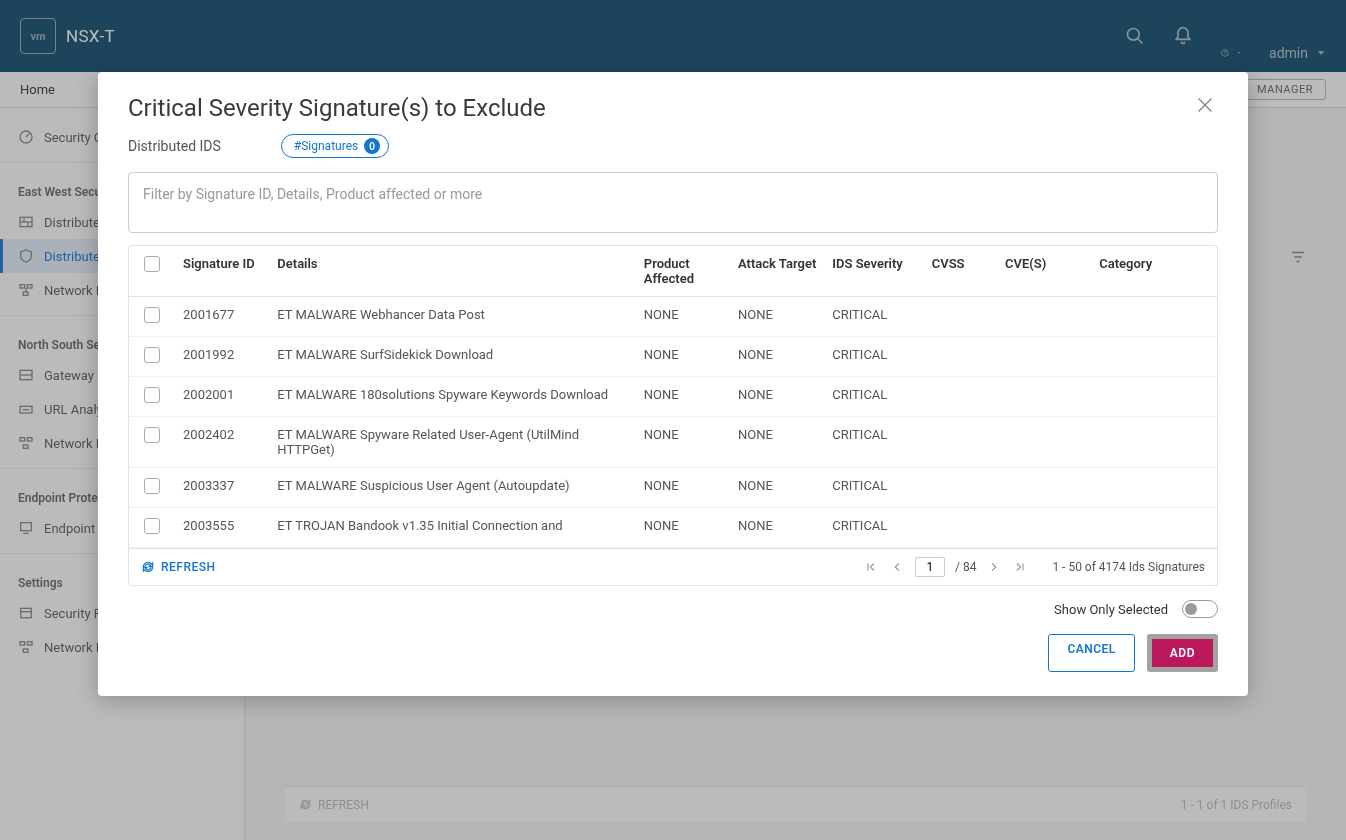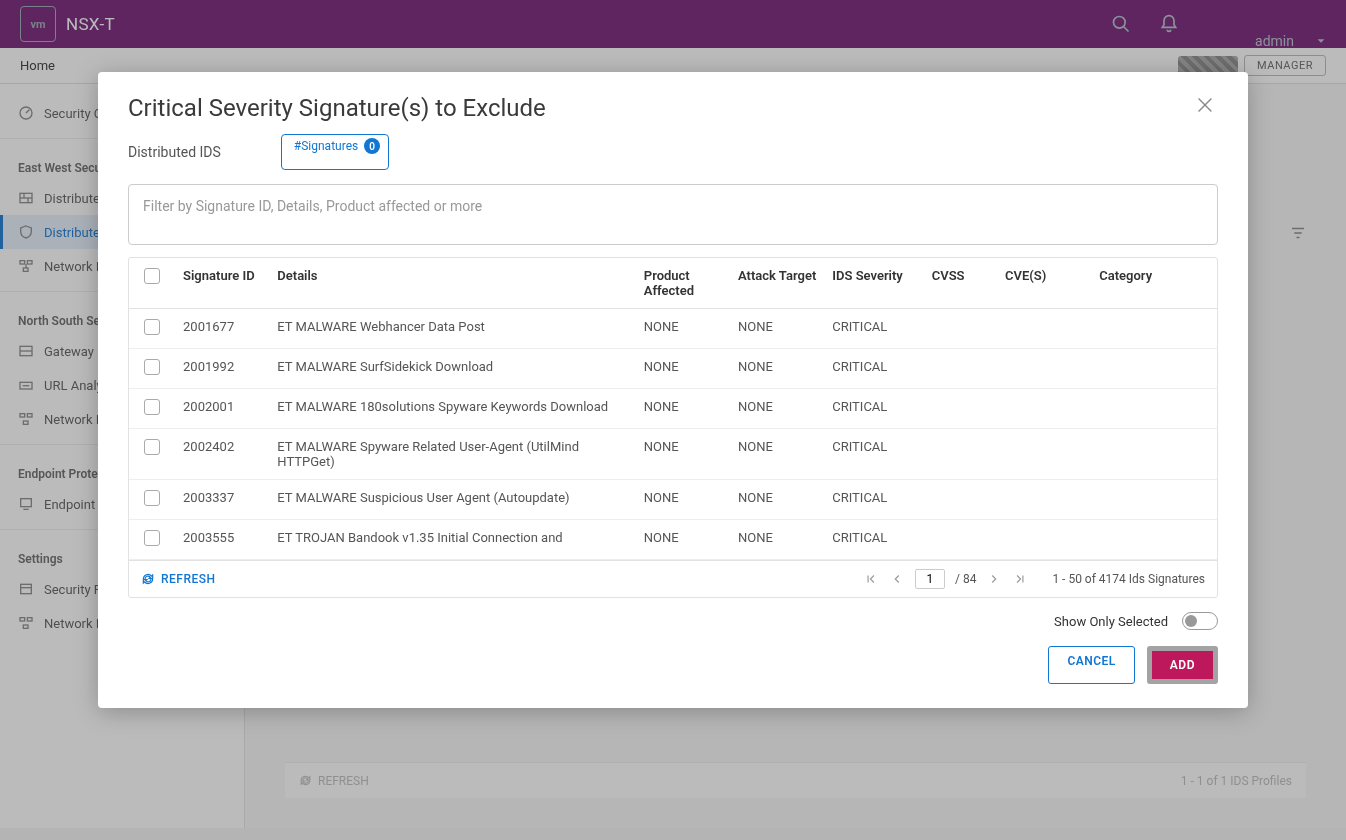--- a/index.html
+++ b/index.html
@@ -1,22 +1,22 @@
 <!DOCTYPE html>
 <html><head>
 <meta charset="utf-8">
 <style>
   * { box-sizing: border-box; margin: 0; padding: 0; font-family: -apple-system, BlinkMacSystemFont, "Segoe UI", Roboto, Helvetica, Arial, sans-serif; }
   html, body { width: 1346px; height: 840px; overflow: hidden; }
   body { background: #f5f5f5; color: #333; }
 
   
   .top-header {
-    height: 48px;
-    background: #701a75;
+    height: 72px;
+    background: #0c4a6e;
     display: flex;
     align-items: center;
     padding: 0 20px;
     color: #fff;
   }
   .top-header .brand {
     display: flex;
     align-items: center;
     gap: 10px;
     flex: 1;
@@ -35,21 +35,21 @@
   }
   .brand-text { font-size: 17px; font-weight: 400; letter-spacing: 0.3px; }
   .top-header .actions {
     display: flex;
     align-items: center;
     gap: 28px;
     color: #b6c2cc;
     font-size: 14px;
   }
   .top-header .actions .hicon { width: 20px; height: 20px; display:inline-flex; align-items:center; justify-content:center; cursor:pointer; }
-  .top-header .actions .user { display:flex; align-items:center; gap:22px; cursor:pointer;margin-top:34px; }
+  .top-header .actions .user { display:flex; align-items:center; gap:8px; cursor:pointer;margin-top:34px; }
 
   
   .sub-nav {
     height: 36px;
     background: #fff;
     border-bottom: 1px solid #e0e0e0;
     display: flex;
     align-items: center;
     padding: 0 20px;
     font-size: 13px;
@@ -167,22 +167,22 @@
   .modal-subhead {
     padding: 0 30px 14px;
     display: flex;
     align-items: center;
     gap: 60px;
     font-size: 14px;
     color: #555;
   }
   .sig-chip {
     border: 1.5px solid #1276d3;
-    border-radius: 4px;
-    padding: 3px 8px 15px 12px;
+    border-radius: 12px;
+    padding: 3px 8px 3px 12px;
     font-size: 12px;
     color: #1276d3;
     display: inline-flex;
     align-items: center;
     gap: 6px;
     cursor: pointer;
   }
   .sig-chip .badge {
     background: #1276d3;
     color: #fff;

